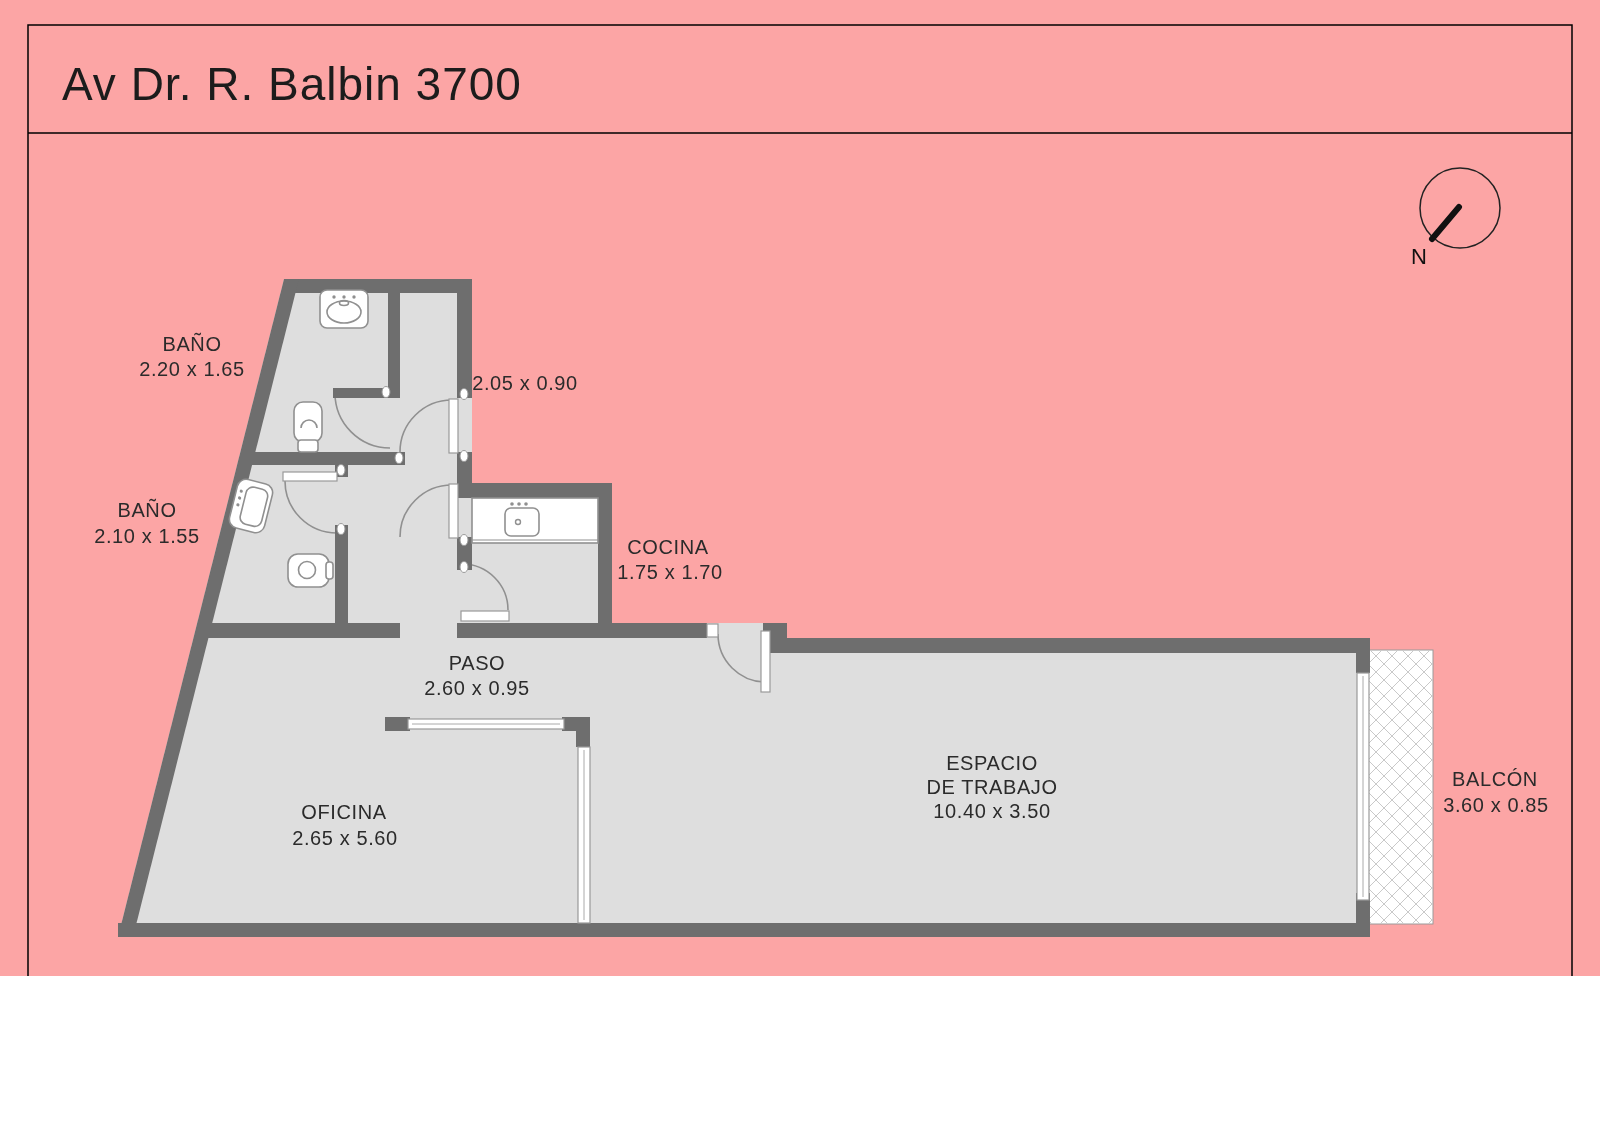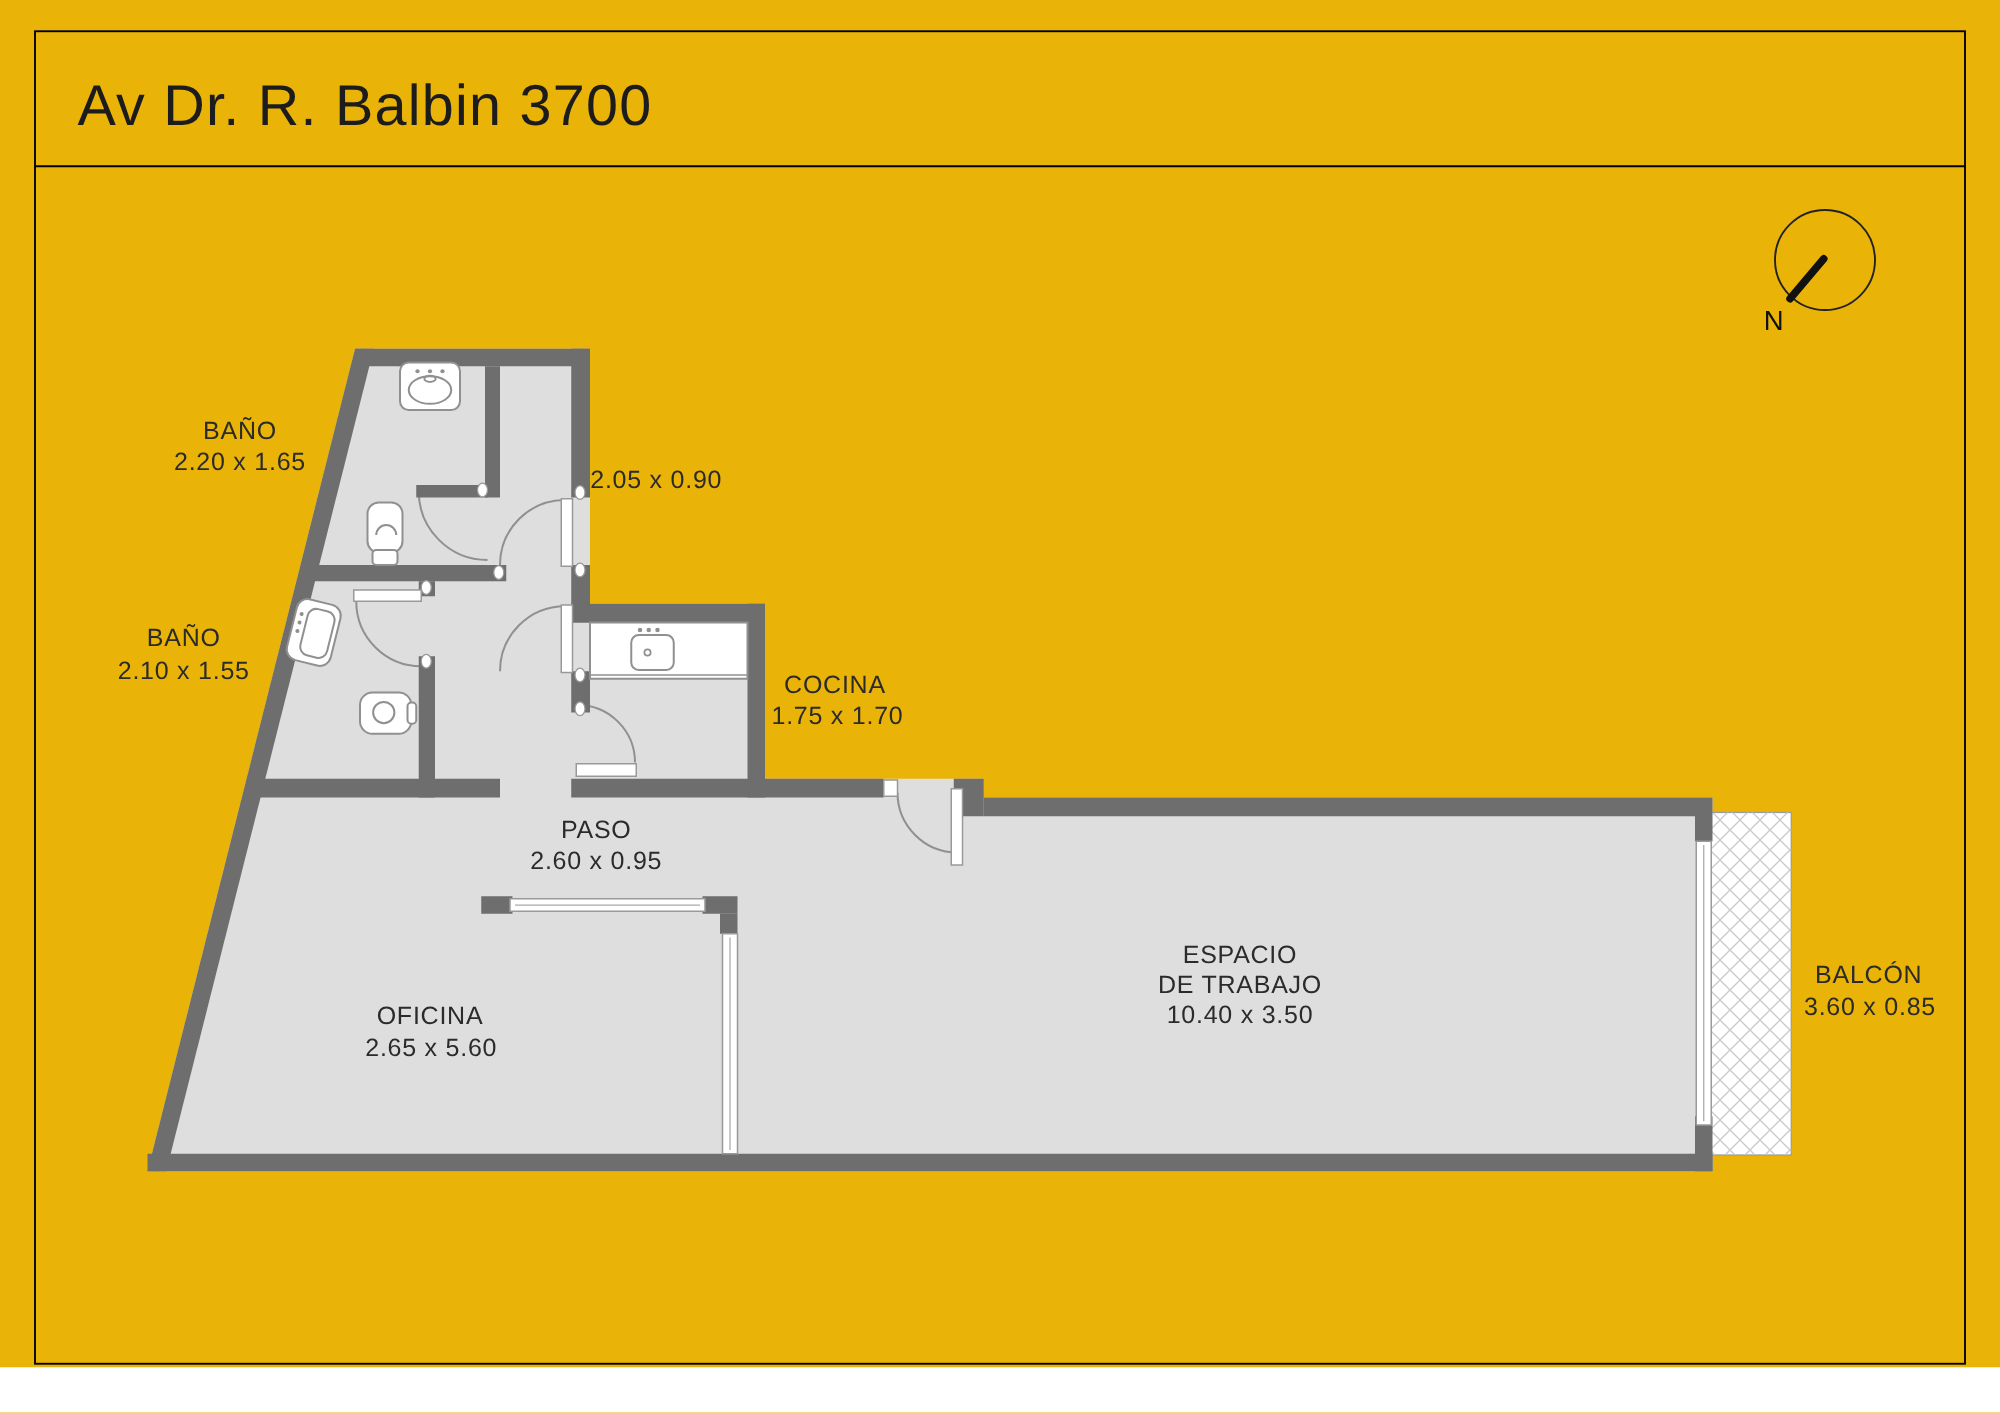--- a/index.html
+++ b/index.html
@@ -1,16 +1,16 @@
 <!DOCTYPE html>
 <html><head>
 <meta charset="utf-8">
 <style>
   html,body{margin:0;padding:0;background:#ffffff;}
-  #stage{position:relative;width:1600px;height:1094px;background:#eab308;overflow:hidden;
+  #stage{position:relative;width:1600px;height:976px;background:#fca5a5;overflow:hidden;
          font-family:"Liberation Sans", sans-serif;}
   svg{position:absolute;left:0;top:0;}
   text{fill:#2b2b2b;}
   .title{font-size:46px;letter-spacing:1px;fill:#1c1c1c;}
   .room{font-size:20px;letter-spacing:0.6px;text-anchor:middle;}
   .north{font-size:22px;text-anchor:middle;fill:#111;}
   .footer{font-size:15px;letter-spacing:0.8px;word-spacing:7px;fill:#222;}
   .wall{fill:#6e6e6e;stroke:none;}
   .floor{fill:#dedede;stroke:none;}
   .fix{fill:#ffffff;stroke:#909090;stroke-width:1.6;}

